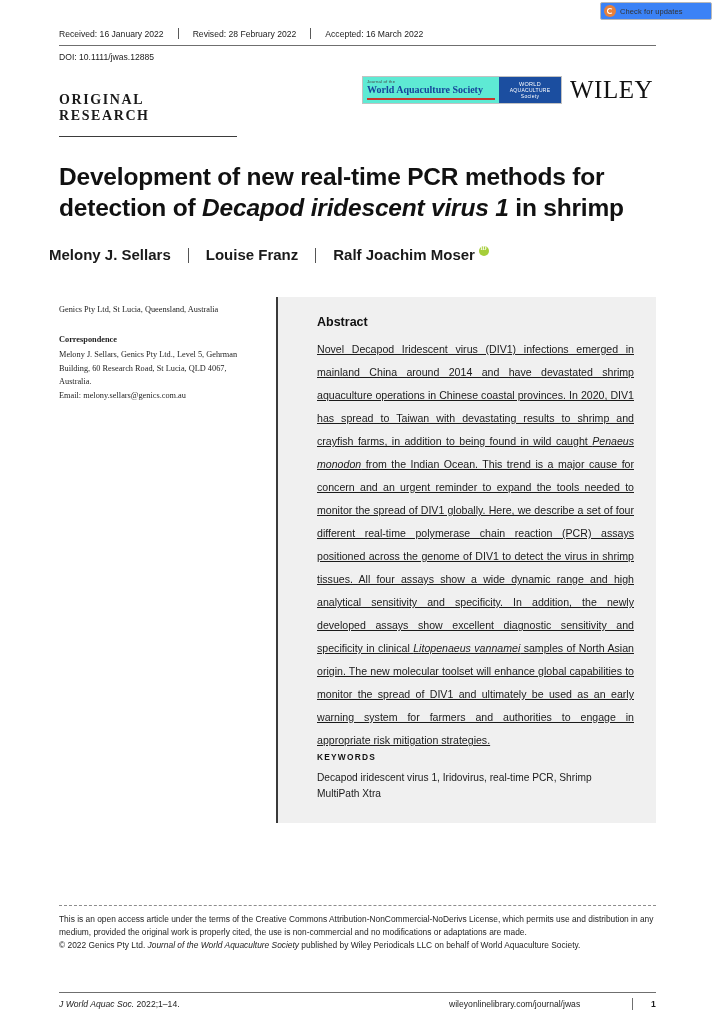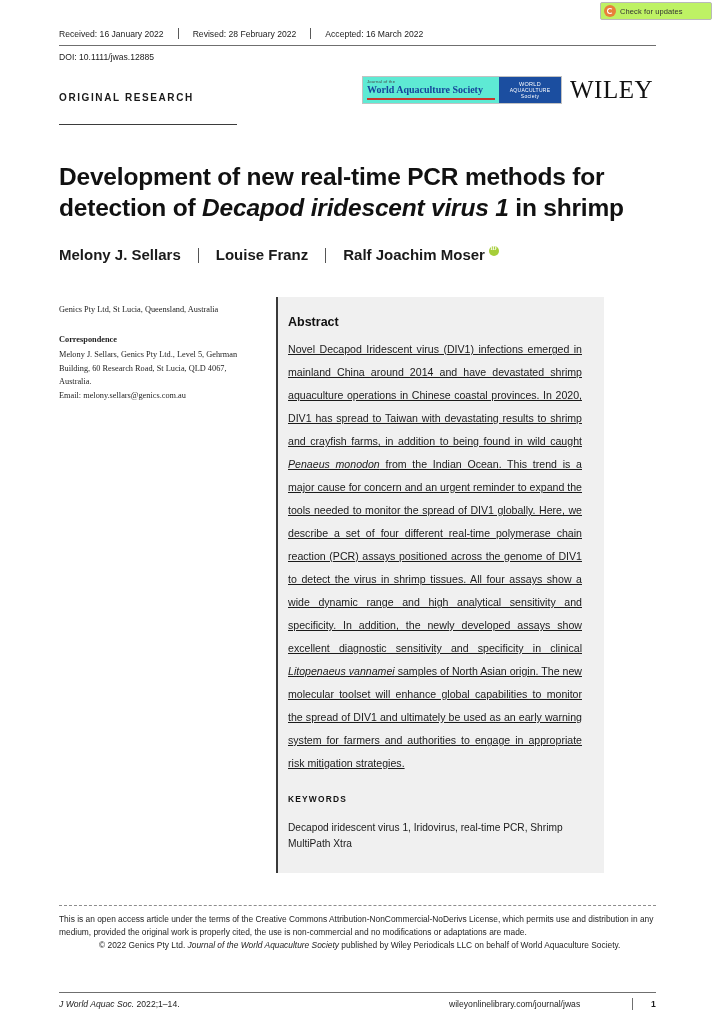--- a/index.html
+++ b/index.html
@@ -24,21 +24,21 @@
   }
 
   
   .updates-badge {
     position: absolute;
     top: 2px;
     right: 4px;
     width: 112px;
     height: 18px;
     border: 1px solid #b9b9b9;
-    background: #bef264;
+    background: #3b82f6;
     border-radius: 2px;
     display: flex;
     align-items: center;
     gap: 4px;
     padding: 0 3px;
     box-sizing: border-box;
   }
   .updates-badge .dot {
     width: 12px;
     height: 12px;
@@ -94,27 +94,28 @@
     top: 52px;
     font-size: 8.6px;
     color: #222;
   }
 
   
   .orig-research {
     position: absolute;
     left: 59px;
     top: 92px;
-    font-size: 10px;
+    font-size: 14px;
     font-weight: bold;
     letter-spacing: 1.6px;
     color: #1a1a1a;
-    padding-bottom: 21px;
+    padding-bottom: 12px;
     border-bottom: 1.5px solid #3b3b3b;
     width: 178px;
+    font-family: Liberation Serif, serif;
   }
 
   .soc-logo {
     position: absolute;
     left: 362px;
     top: 76px;
     width: 200px;
     height: 28px;
     border: 1px solid #c2c2c2;
     display: flex;
@@ -183,21 +184,21 @@
     font-weight: bold;
     line-height: 31px;
     color: #111;
     letter-spacing: -0.2px;
   }
   .title i { font-style: italic; }
 
   
   .authors {
     position: absolute;
-    left: 59px;
+    left: 49px;
     top: 246px;
     width: 600px;
     font-size: 15px;
     font-weight: bold;
     color: #1a1a1a;
     display: flex;
     align-items: center;
     flex-wrap: wrap;
   }
   .authors .sep-bar {
@@ -245,50 +246,49 @@
   .leftcol .corr-head {
     font-weight: bold;
     margin-bottom: 2px;
   }
 
   
   .abstract-box {
     position: absolute;
     left: 276px;
     top: 297px;
-    width: 328px;
+    width: 380px;
     background: #f0f0f0;
     border-left: 2.5px solid #3a3a3a;
     box-sizing: border-box;
-    padding: 18px 22px 22px 10px;
+    padding: 18px 22px 22px 39px;
   }
   .abstract-box h2 {
     margin: 0 0 9px 0;
     font-size: 12.5px;
     font-weight: bold;
     color: #111;
   }
   .abstract-box p {
     margin: 0;
     font-size: 10.6px;
     line-height: 23px;
     text-align: justify;
     color: #1b1b1b;
     text-decoration: underline;
   }
   .abstract-box p i { font-style: italic; }
   .kw-head {
-    margin-top: 19px;
     font-size: 8.4px;
     font-weight: bold;
     letter-spacing: 1.2px;
     color: #111;
   }
   .kw-body {
-    margin-top: 16px;
+    margin-top: 8px;
     font-size: 10.2px;
     line-height: 15.5px;
     color: #1b1b1b;
   }
 
   
   .dashed {
     position: absolute;
     left: 59px;
     top: 905px;
@@ -298,21 +298,21 @@
   .license {
     position: absolute;
     left: 59px;
     top: 913px;
     width: 597px;
     font-size: 8.4px;
     line-height: 12.6px;
     color: #1d1d1d;
   }
   .license i { font-style: italic; }
-  .license .copy { margin-top: 1px; margin-left: 40px; }
+  .license .copy { margin-top: 1px; }
 
   .footer-rule {
     position: absolute;
     left: 59px;
     top: 992px;
     width: 597px;
     border-top: 1px solid #6f6f6f;
   }
   .footer {
     position: absolute;

